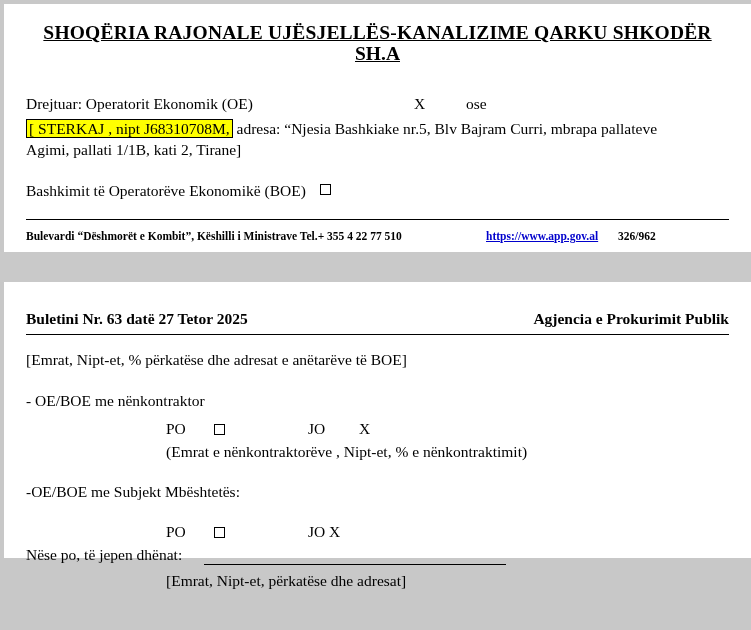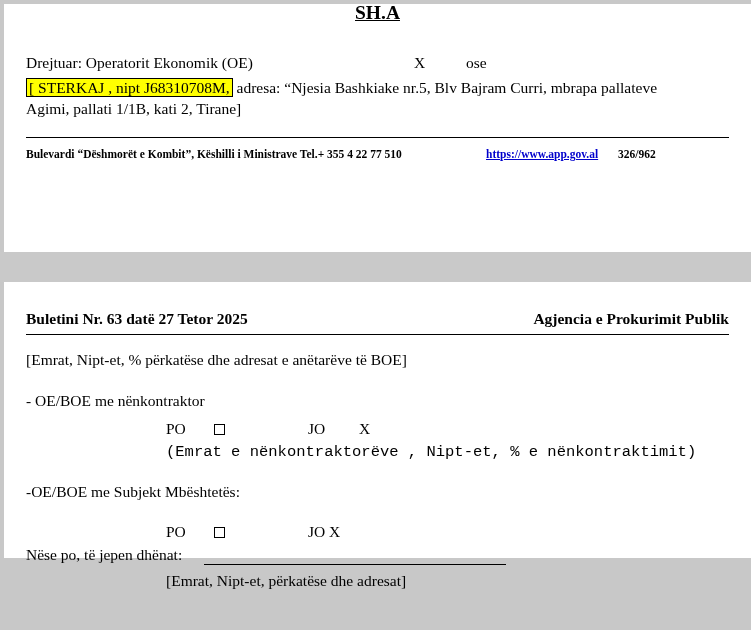--- a/index.html
+++ b/index.html
@@ -190,50 +190,56 @@
     left: 178px;
     bottom: 3px;
     width: 302px;
     border-bottom: 1px solid #000;
     height: 1px;
   }
   .note-row {
     margin-top: 2px;
     padding-left: 140px;
     font-size: 15.5px;
-    font-family: Liberation Mono, monospace;
   }
   .note-row2 {
     margin-top: 4px;
     padding-left: 140px;
     font-size: 15.5px;
   }
   .sect {
     margin-top: 22px;
     font-size: 15.5px;
   }
 </style>
 </head>
 <body>
 
 <div class="page" id="page-top">
 
+  <div class="doc-title">
+    <span class="u">SHOQËRIA RAJONALE UJËSJELLËS-KANALIZIME QARKU SHKODËR</span>
+  </div>
   <div class="title-line2">SH.A</div>
 
   <div class="body-text row-dest">
     <span>Drejtuar: Operatorit Ekonomik  (OE)</span>
     <span class="dest-x">X</span>
     <span class="dest-ose">ose</span>
   </div>
 
   <div class="body-text addr-block">
     <span class="highlight">[ STERKAJ , nipt J68310708M,</span><span> adresa: “Njesia Bashkiake nr.5, Blv Bajram Curri, mbrapa pallateve</span>
     <div>Agimi, pallati 1/1B, kati 2, Tirane]</div>
   </div>
 
+  <div class="body-text row-boe">
+    <span>Bashkimit të Operatorëve Ekonomikë  (BOE)</span>
+    <span class="chk"></span>
+  </div>
 
   <hr class="hr-thin">
 
   <div class="footer">
     <span>Bulevardi “Dëshmorët e Kombit”, Këshilli i Ministrave   Tel.+ 355 4 22 77 510</span>
     <a class="link" href="#">https://www.app.gov.al</a>
     <span class="pageno">326/962</span>
   </div>
 
 </div>

